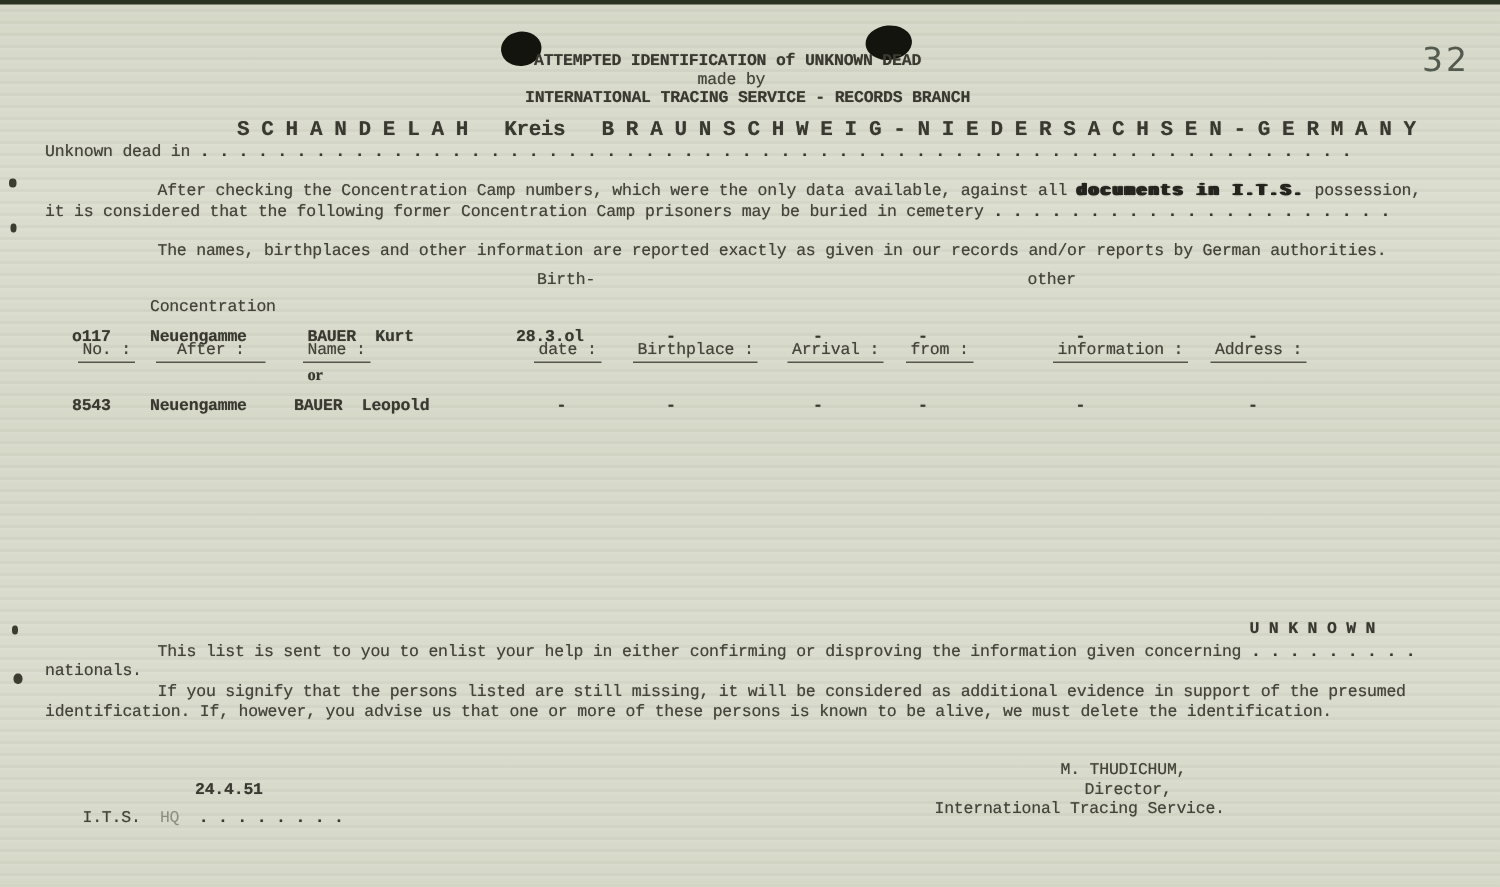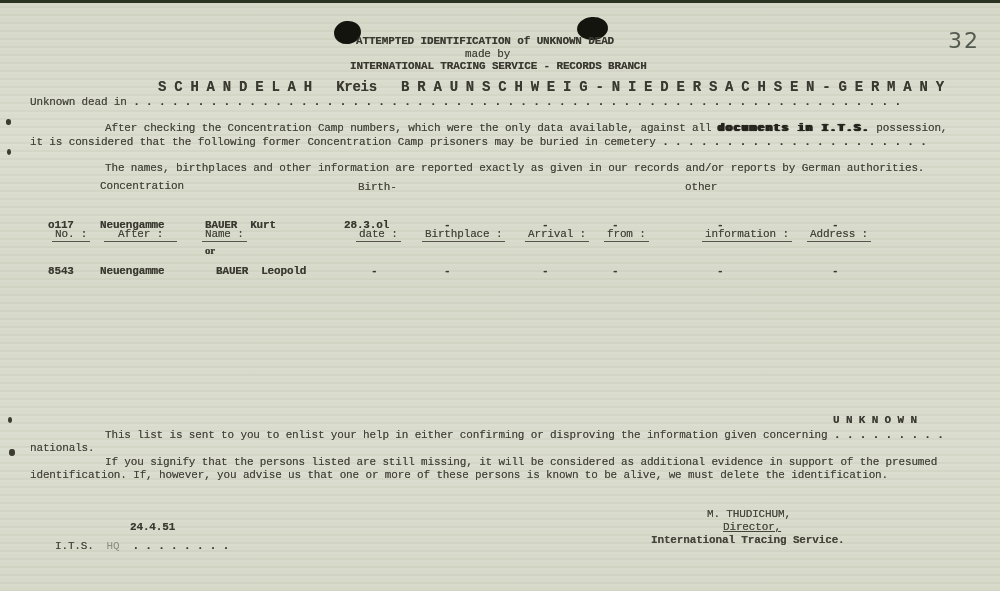--- a/index.html
+++ b/index.html
@@ -60,21 +60,21 @@
 <div class="tl b u" style="left:350px;top:60px;">INTERNATIONAL TRACING SERVICE - RECORDS BRANCH</div>
 <div class="tl b loc" style="left:158px;top:81px;">S C H A N D E L A H   Kreis   B R A U N S C H W E I G - N I E D E R S A C H S E N - G E R M A N Y</div>
 
 <div class="tl clip" style="left:30px;top:96px;"><span>Unknown dead in </span><span class="b">. . . . . . . . . . . . . . . . . . . . . . . . . . . . . . . . . . . . . . . . . . . . . . . . . . . . . . . . . . . .</span></div>
 
 <div class="tl" style="left:105px;top:122px;"><span>After checking the Concentration Camp numbers, which were the only data available, against all </span><span class="obscured">documents in I.T.S.</span><span> possession,</span></div>
 <div class="tl" style="left:30px;top:136px;"><span>it is considered that the following former Concentration Camp prisoners </span><span class="u">may</span><span> be buried in cemetery </span><span class="b">. . . . . . . . . . . . . . . . . . . . .</span></div>
 
 <div class="tl" style="left:105px;top:162px;">The names, birthplaces and other information are reported exactly as given in our records and/or reports by German authorities.</div>
 
-<div class="tl" style="left:100px;top:180px;text-align:center;">Concentration</div>
+<div class="tl" style="left:100px;top:199px;text-align:center;">Concentration</div>
 <div class="tl" style="left:358px;top:181px;">Birth-</div>
 <div class="tl" style="left:685px;top:181px;">other</div>
 <div class="tl" style="left:52px;top:194px;"><span class="hu">No. :</span></div>
 <div class="tl" style="left:104px;top:194px;"><span class="hu" style="padding:0 14px;">After :</span></div>
 <div class="tl" style="left:202px;top:194px;"><span class="hu">Name :</span></div>
 <div class="tl" style="left:356px;top:194px;"><span class="hu">date :</span></div>
 <div class="tl" style="left:422px;top:194px;"><span class="hu">Birthplace :</span></div>
 <div class="tl" style="left:525px;top:194px;"><span class="hu">Arrival :</span></div>
 <div class="tl" style="left:604px;top:194px;"><span class="hu">from :</span></div>
 <div class="tl" style="left:702px;top:194px;"><span class="hu">information :</span></div>
@@ -87,32 +87,32 @@
 <div class="tl b" style="left:444px;top:219px;">-</div>
 <div class="tl b" style="left:542px;top:219px;">-</div>
 <div class="tl b" style="left:612px;top:219px;">-</div>
 <div class="tl b" style="left:717px;top:219px;">-</div>
 <div class="tl b" style="left:832px;top:219px;">-</div>
 
 <div class="tl b" style="left:205px;top:244px;font-family:Liberation Serif, serif;">or</div>
 
 <div class="tl b" style="left:48px;top:265px;">8543</div>
 <div class="tl b" style="left:100px;top:265px;">Neuengamme</div>
-<div class="tl b" style="left:216px;top:265px;">BAUER  Leopold</div>
+<div class="tl b" style="left:196px;top:265px;">BAUER  Leopold</div>
 <div class="tl b" style="left:371px;top:265px;">-</div>
 <div class="tl b" style="left:444px;top:265px;">-</div>
 <div class="tl b" style="left:542px;top:265px;">-</div>
 <div class="tl b" style="left:612px;top:265px;">-</div>
 <div class="tl b" style="left:717px;top:265px;">-</div>
 <div class="tl b" style="left:832px;top:265px;">-</div>
 
 <div class="tl b" style="left:833px;top:414px;">U N K N O W N</div>
 <div class="tl clip" style="left:105px;top:429px;"><span>This list is sent to you to enlist your help in either confirming or disproving the information given concerning </span><span class="b">. . . . . . . . .</span></div>
 <div class="tl" style="left:30px;top:442px;">nationals.</div>
 <div class="tl" style="left:105px;top:456px;">If you signify that the persons listed are still missing, it will be considered as additional evidence in support of the presumed</div>
 <div class="tl" style="left:30px;top:469px;">identification. If, however, you advise us that one or more of these persons is known to be alive, we must delete the identification.</div>
 
 <div class="tl" style="left:707px;top:508px;">M. THUDICHUM,</div>
-<div class="tl" style="left:723px;top:521px;text-decoration:underline;">Director,</div>
-<div class="tl" style="left:651px;top:534px;font-weight:bold;">International Tracing Service.</div>
+<div class="tl" style="left:723px;top:521px;">Director,</div>
+<div class="tl" style="left:623px;top:534px;">International Tracing Service.</div>
 
 <div class="tl b" style="left:130px;top:521px;">24.4.51</div>
 <div class="tl" style="left:55px;top:540px;"><span>I.T.S.  </span><span class="faint">HQ</span><span class="b">  . . . . . . . .</span></div>
 
 </body></html>

